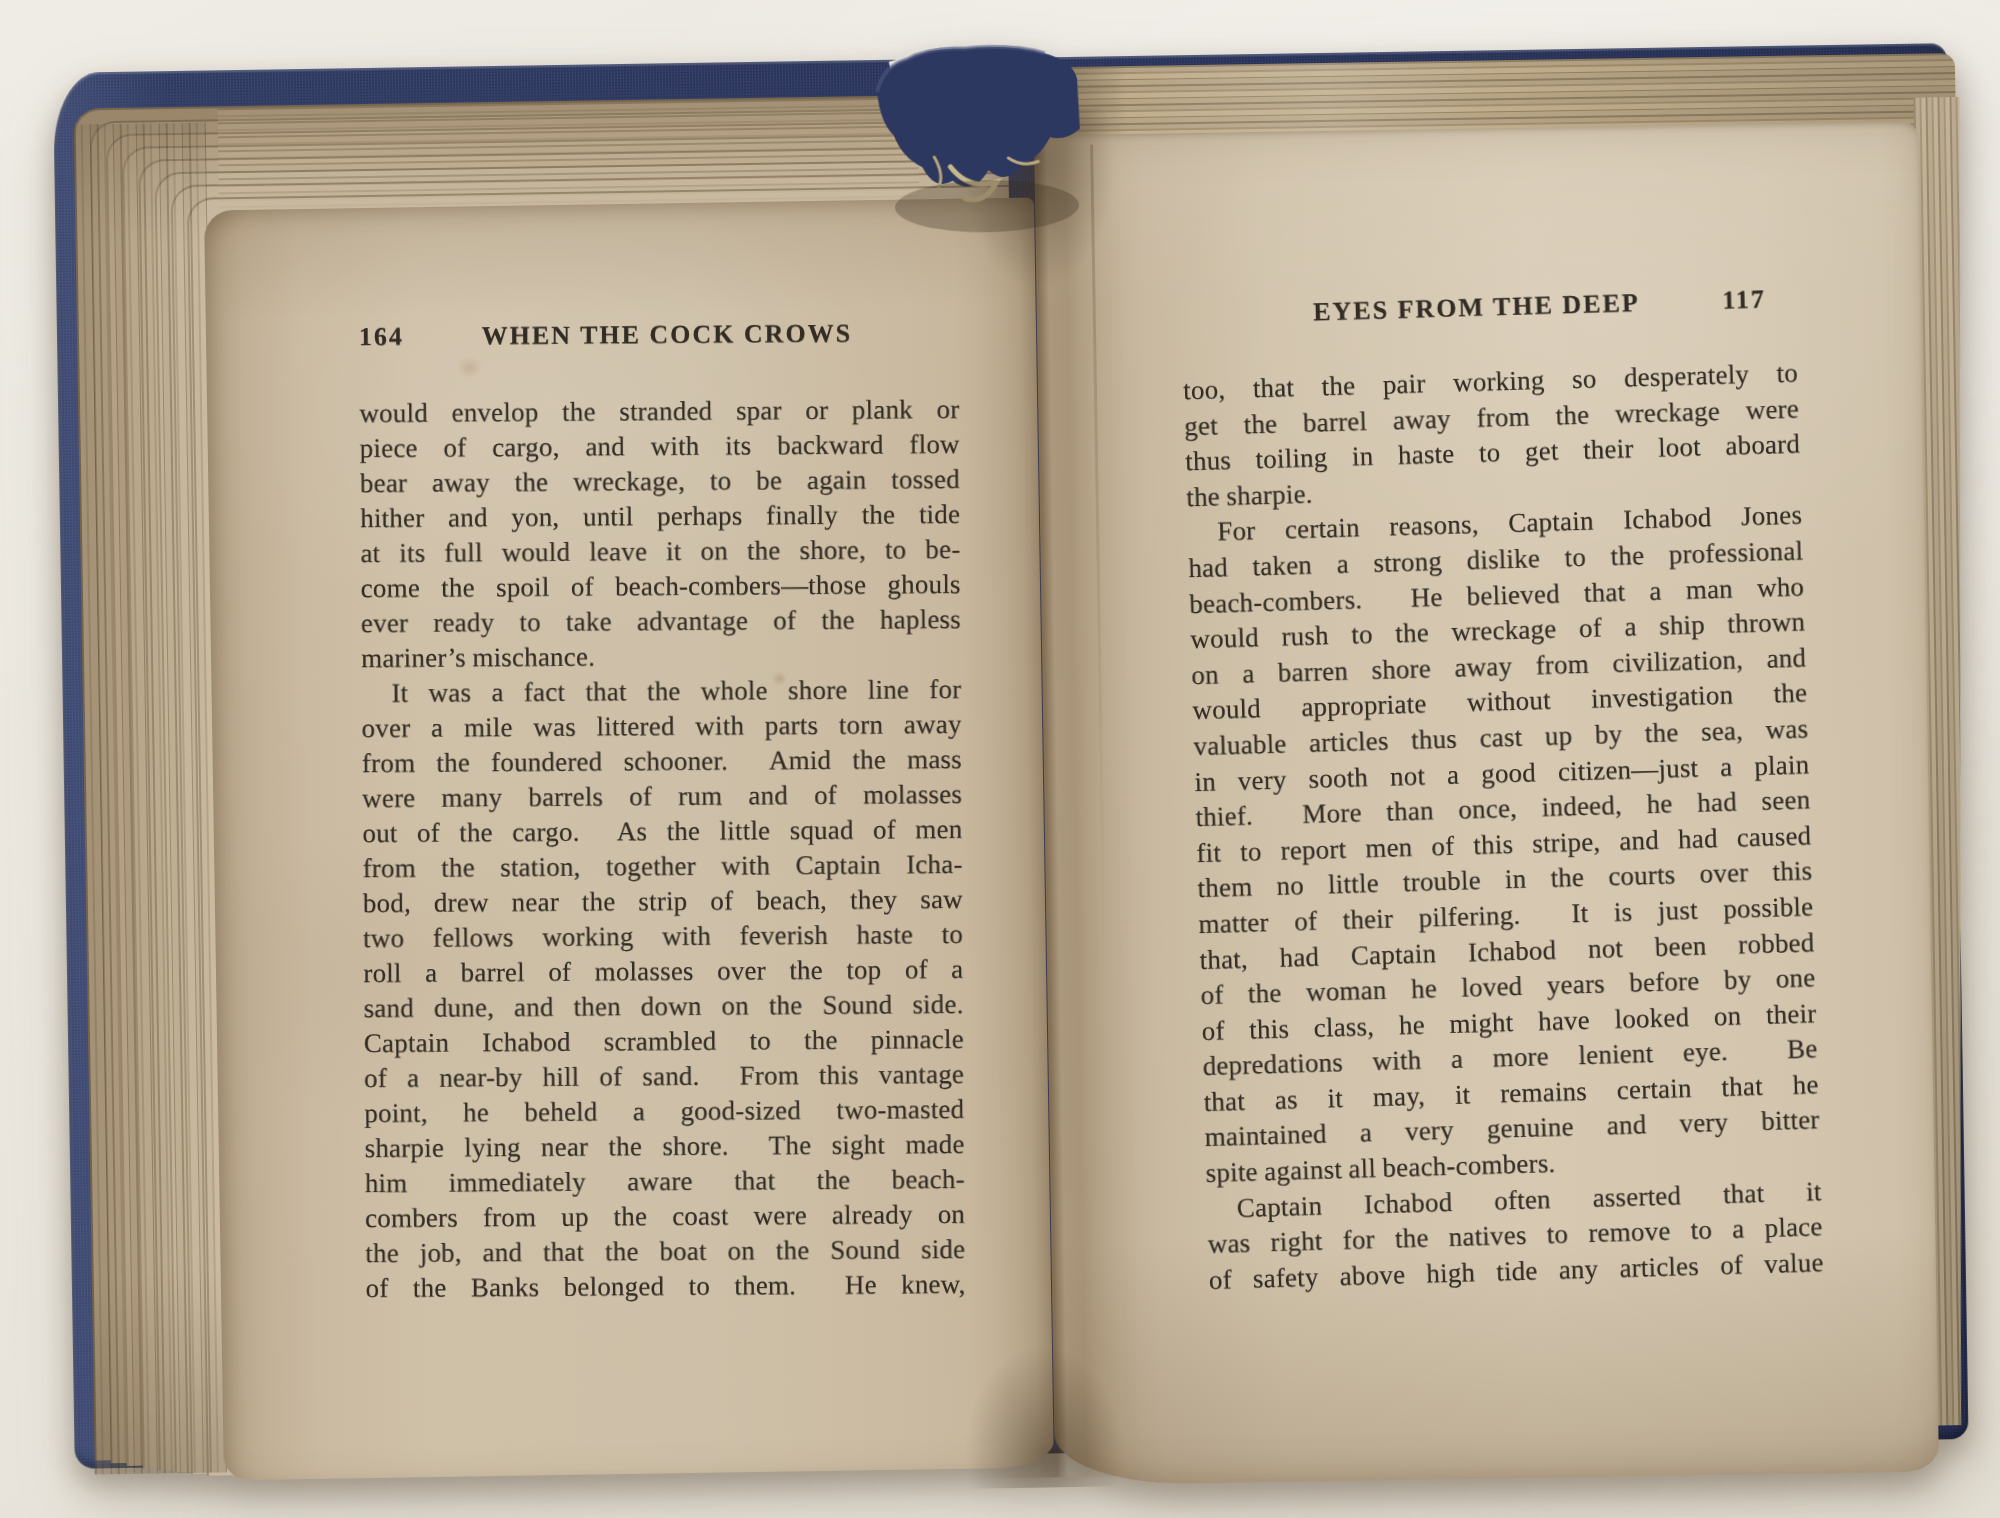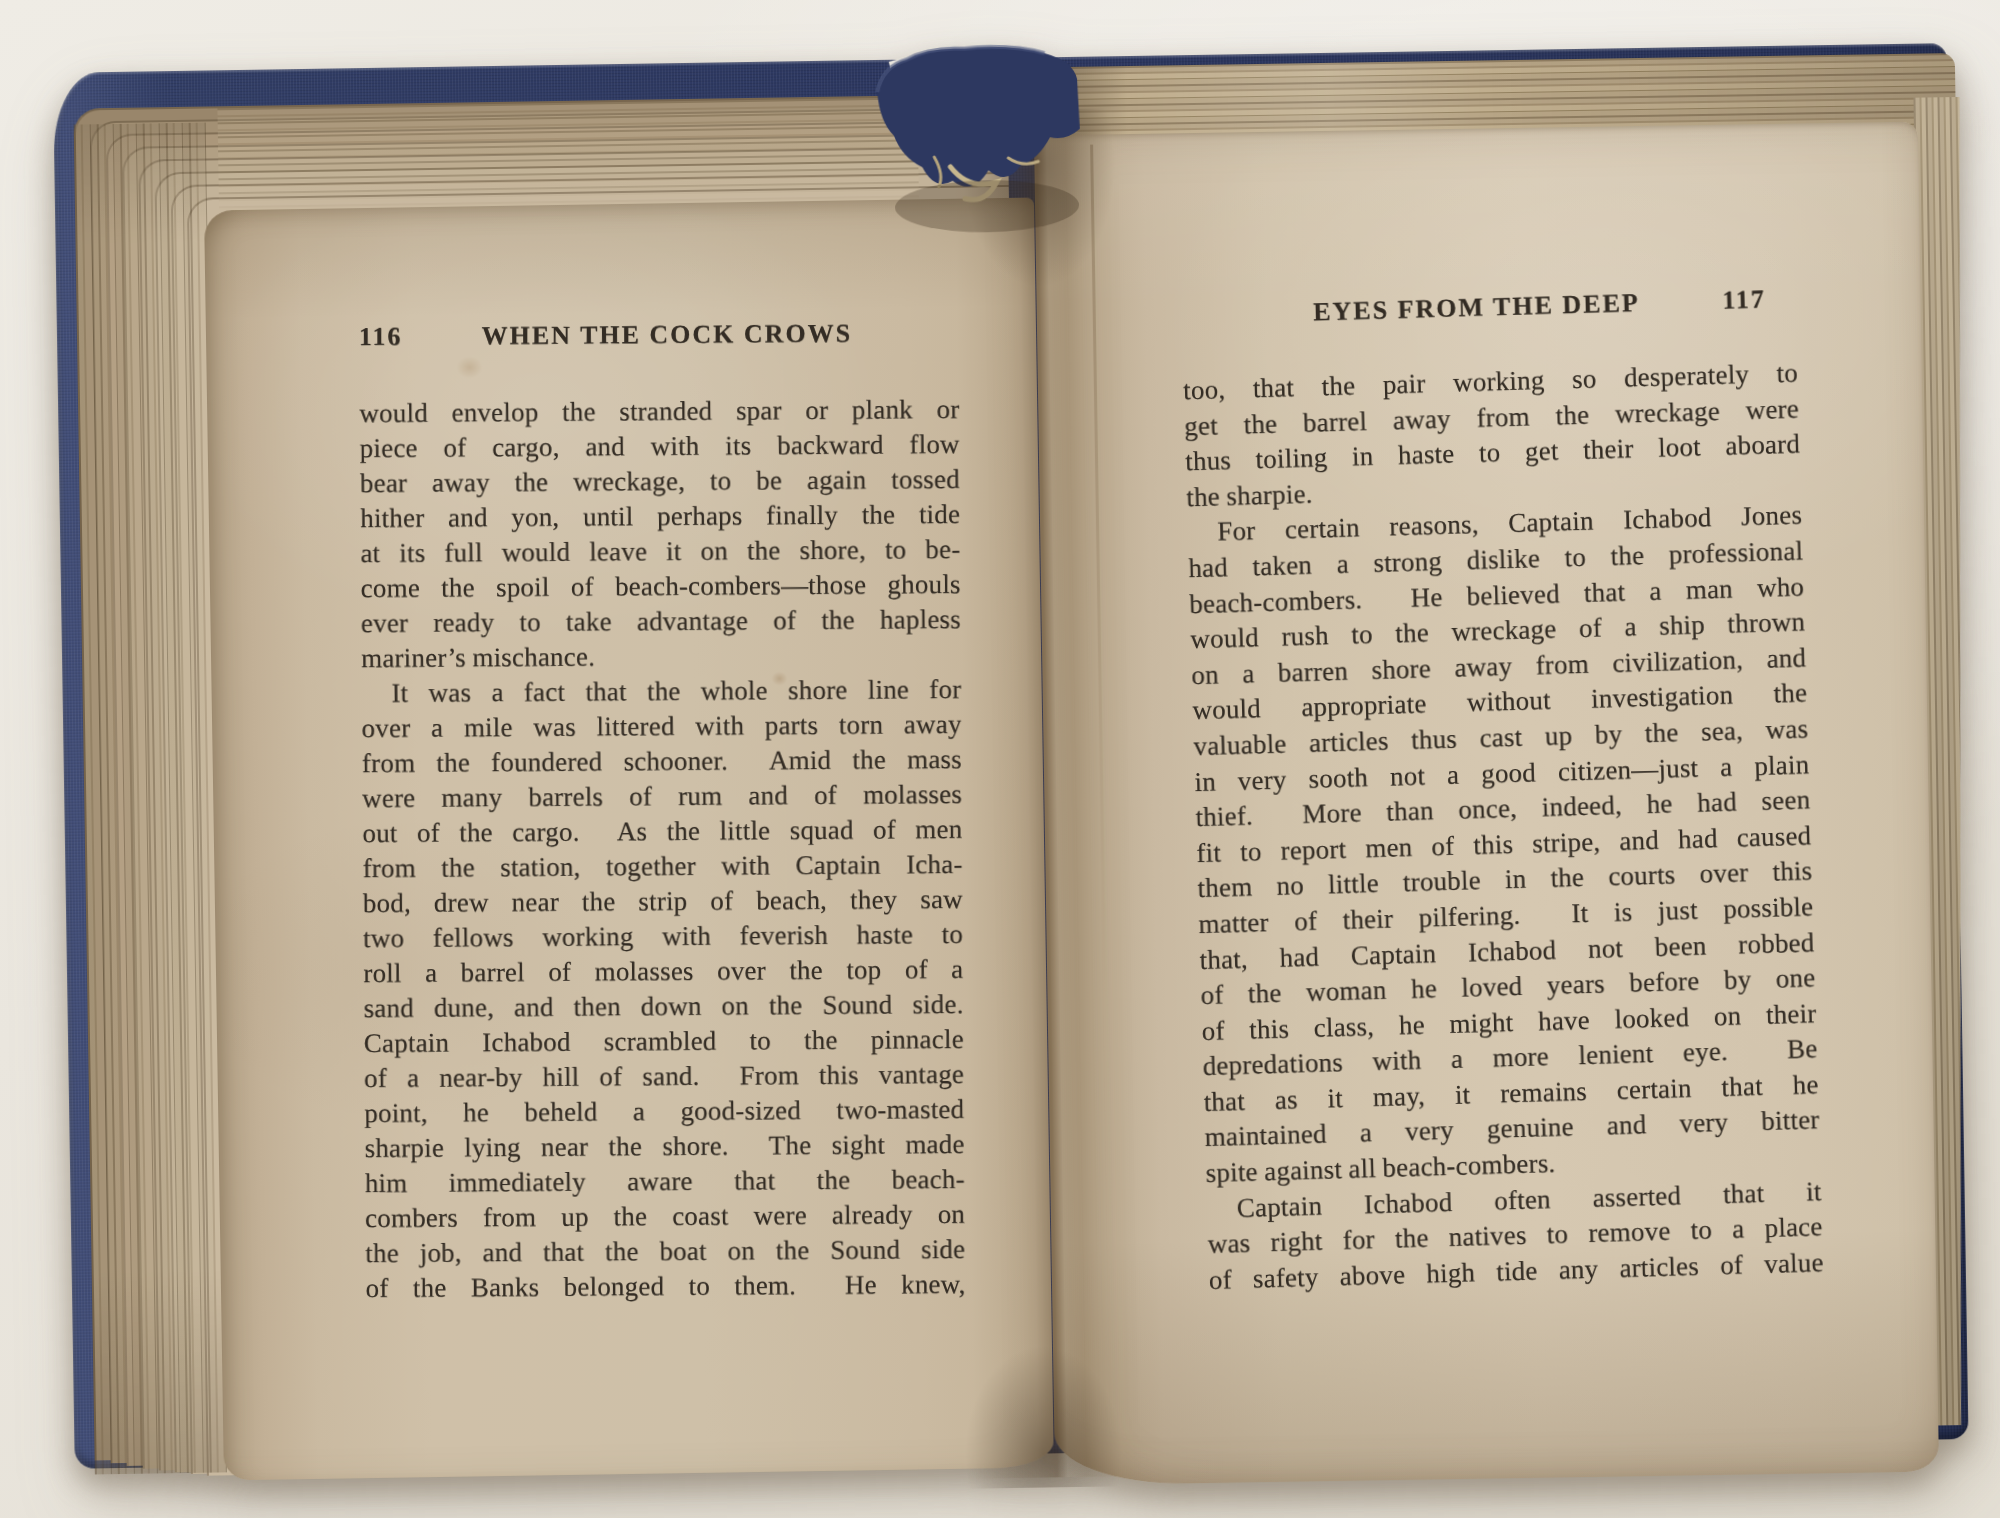--- a/index.html
+++ b/index.html
@@ -163,21 +163,21 @@
              Q96,152 84,128 Q64,118 56,96 Q42,82 40,52 Z" fill="#2d3860"></path>
     <path d="M40,52 Q46,26 70,20 Q92,8 128,10 Q176,6 208,16" fill="none" stroke="#4b577f" stroke-width="4" opacity=".6"></path>
     <path d="M112,128 q18,24 46,16 q-12,22 -32,16" fill="none" stroke="#c7b78e" stroke-width="5" stroke-linecap="round"></path>
     <path d="M96,118 q10,18 4,30" fill="none" stroke="#b5a47c" stroke-width="3" stroke-linecap="round"></path>
     <path d="M170,120 q14,10 30,4" fill="none" stroke="#baa981" stroke-width="3" stroke-linecap="round"></path>
     <ellipse cx="148" cy="168" rx="92" ry="26" fill="rgba(56,42,26,.30)"></ellipse>
   </svg>
 
   <div class="text-block text-left">
     <div class="pg-header">
-      <span class="pagenum">116</span>
+      <span class="pagenum">164</span>
       <span class="runhead">WHEN THE COCK CROWS</span>
     </div>
     <div class="lines" id="left-lines">
         <div class="bline">would envelop the stranded spar or plank or</div>
         <div class="bline">piece of cargo, and with its backward flow</div>
         <div class="bline">bear away the wreckage, to be again tossed</div>
         <div class="bline">hither and yon, until perhaps finally the tide</div>
         <div class="bline">at its full would leave it on the shore, to be-</div>
         <div class="bline">come the spoil of beach-combers—those ghouls</div>
         <div class="bline">ever ready to take advantage of the hapless</div>

